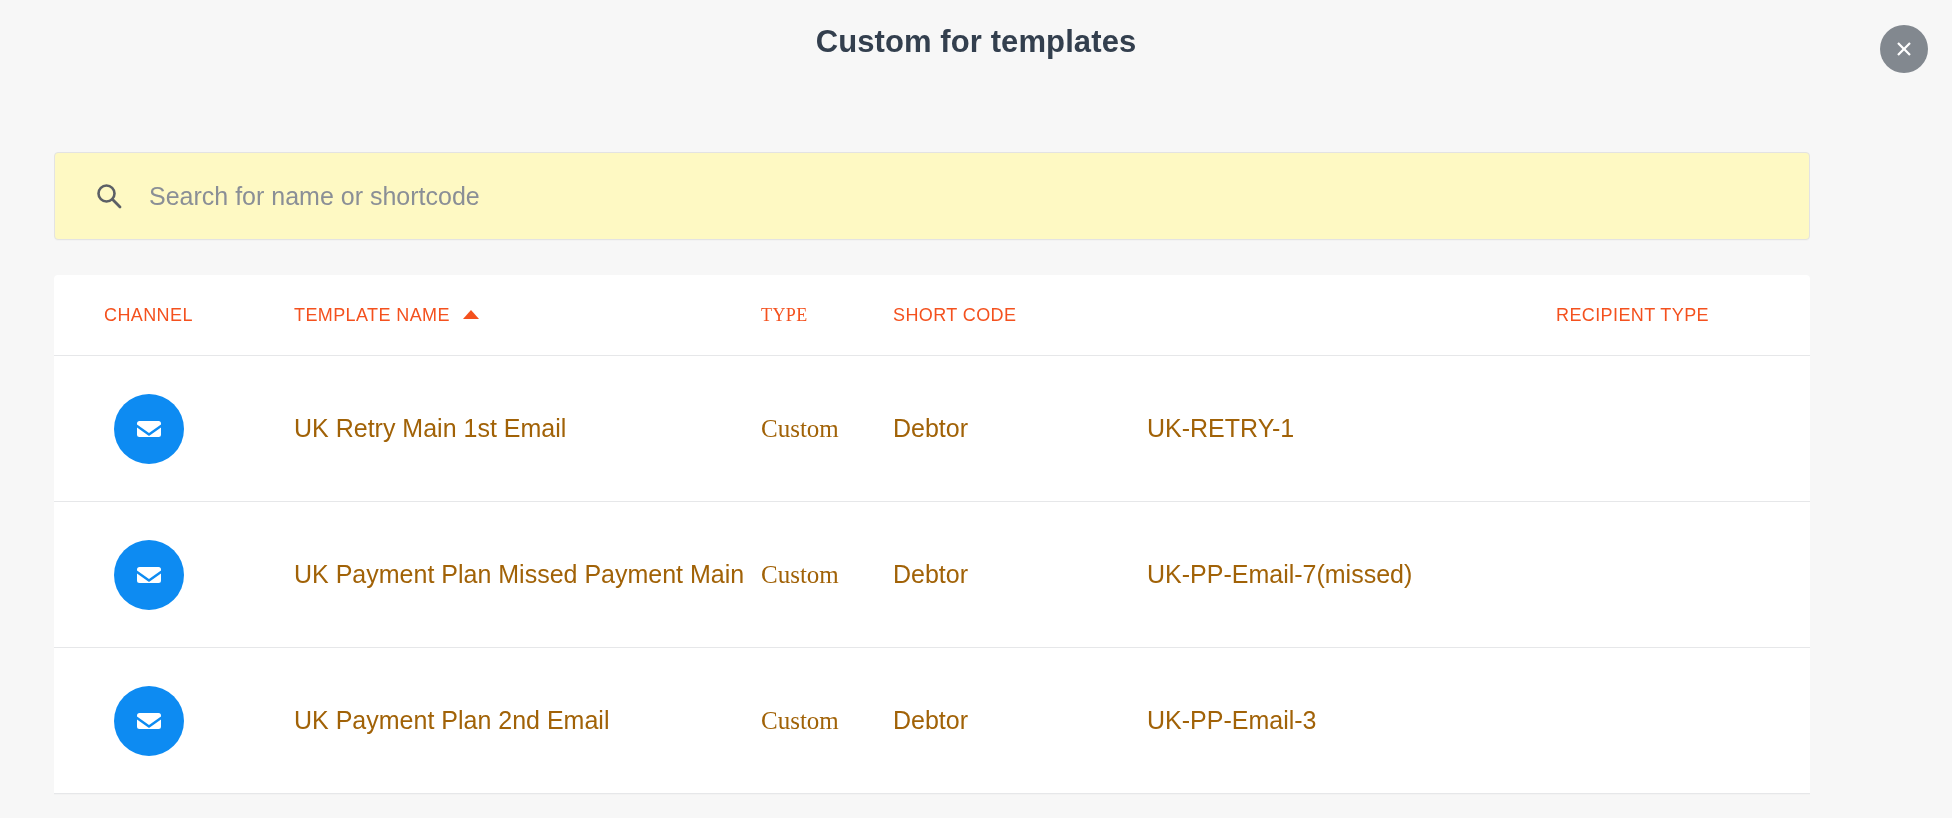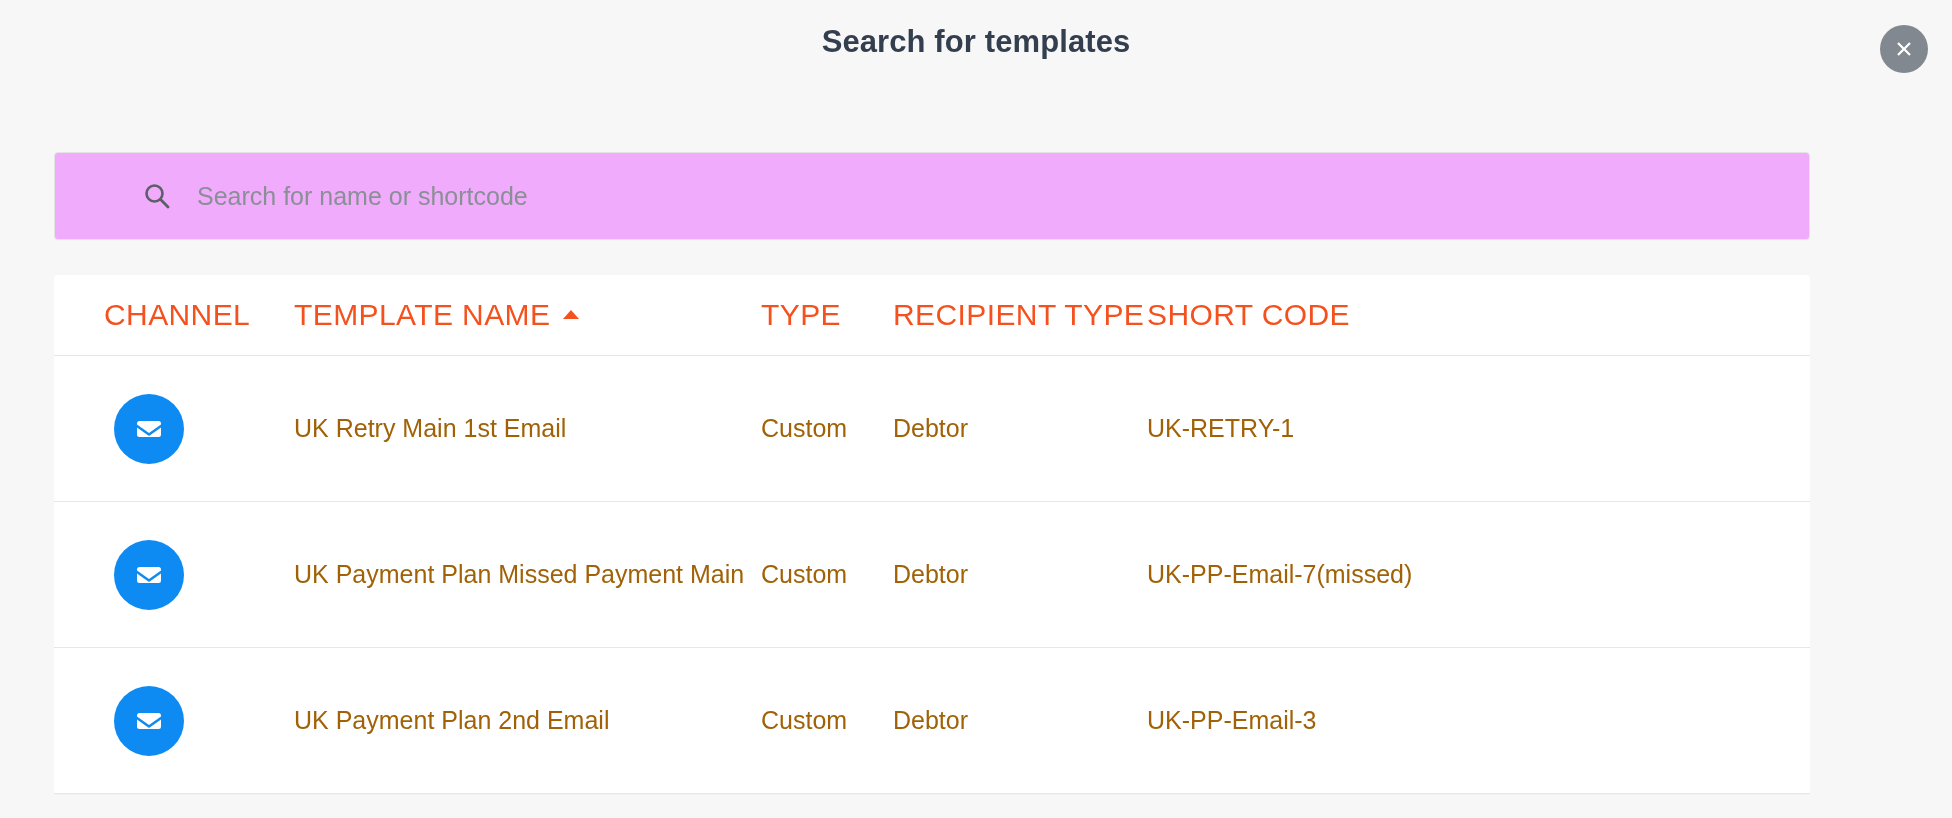--- a/index.html
+++ b/index.html
@@ -48,27 +48,26 @@
   .close-button svg { display: block; }
 
   
   .search-wrap {
     position: absolute;
     left: 54px;
     top: 152px;
     width: 1756px;
     height: 88px;
     box-sizing: border-box;
-    background: #f0abfc;
+    background: #fef9c3;
     border: 1px solid #e3e3e3;
     border-radius: 4px;
     display: flex;
     align-items: center;
     box-shadow: 0 1px 1px rgba(0,0,0,0.02);
-    padding-left: 48px;
   }
   .search-icon {
     margin-left: 40px;
     margin-right: 26px;
     display: flex;
     align-items: center;
     color: #5c6066;
   }
   .search-input {
     flex: 1;
@@ -105,27 +104,27 @@
   .table-row.header-row {
     height: 81px;
   }
   .table-row.body-row {
     height: 146px;
   }
 
   
   .col-channel       { width: 240px; flex: none; display:flex; align-items:center; }
   .col-template-name { width: 467px; flex: none; }
-  .col-type          { width: 132px; flex: none; }
+  .col-type          { width: 132px; flex: none; font-family: Liberation Serif, serif; }
   .col-recipient     { width: 254px; flex: none; }
   .col-shortcode     { flex: 1 1 auto; }
 
   .header-row .th {
     color: #f4511e;
-    font-size: 30px;
+    font-size: 18px;
     letter-spacing: 0.4px;
     text-transform: uppercase;
     display: flex;
     align-items: center;
   }
   .header-row .col-channel.th { padding-left: 50px; box-sizing: border-box; }
   .header-row .col-template-name.th { padding-left: 0; align-items: center; }
 
   .sort-caret {
     display: inline-block;
@@ -152,21 +151,21 @@
     align-items: center;
     justify-content: center;
     margin-left: 60px;
   }
   .channel-badge svg { display: block; }
 </style>
 </head>
 <body>
 
 <div class="modal-header">
-  <div class="modal-title">Search for templates</div>
+  <div class="modal-title">Custom for templates</div>
 
   <div class="close-button">
     <span>
       <svg width="22" height="22" viewBox="0 0 22 22" aria-hidden="true">
         <path d="M5.8 4.2 L11 9.4 L16.2 4.2 L17.8 5.8 L12.6 11 L17.8 16.2 L16.2 17.8 L11 12.6 L5.8 17.8 L4.2 16.2 L9.4 11 L4.2 5.8 Z" fill="#ffffff"></path>
       </svg>
     </span>
   </div>
 </div>
 
@@ -186,25 +185,25 @@
     <div class="th col-channel">
       <span>CHANNEL</span>
     </div>
     <div class="th col-template-name">
       <span>TEMPLATE NAME</span>
       <span class="sort-caret"></span>
     </div>
     <div class="th col-type">
       <span>TYPE</span>
     </div>
+    <div class="th col-shortcode">
+      <span>SHORT CODE</span>
+    </div>
     <div class="th col-recipient">
       <span>RECIPIENT TYPE</span>
-    </div>
-    <div class="th col-shortcode">
-      <span>SHORT CODE</span>
     </div>
   </div>
 
   <div class="table-row body-row">
     <div class="td col-channel">
       <span class="channel-badge">
         <svg width="36" height="36" viewBox="0 0 36 36" aria-hidden="true">
           <path d="M6 12.5 A2.5 2.5 0 0 1 8.5 10 h19 A2.5 2.5 0 0 1 30 12.5 v1 L18 22 L6 13.5 Z" fill="#ffffff"></path>
           <path d="M6 16.4 L17.3 24.4 a1.2 1.2 0 0 0 1.4 0 L30 16.4 v7.1 A2.5 2.5 0 0 1 27.5 26 h-19 A2.5 2.5 0 0 1 6 23.5 Z" fill="#ffffff"></path>
         </svg>

